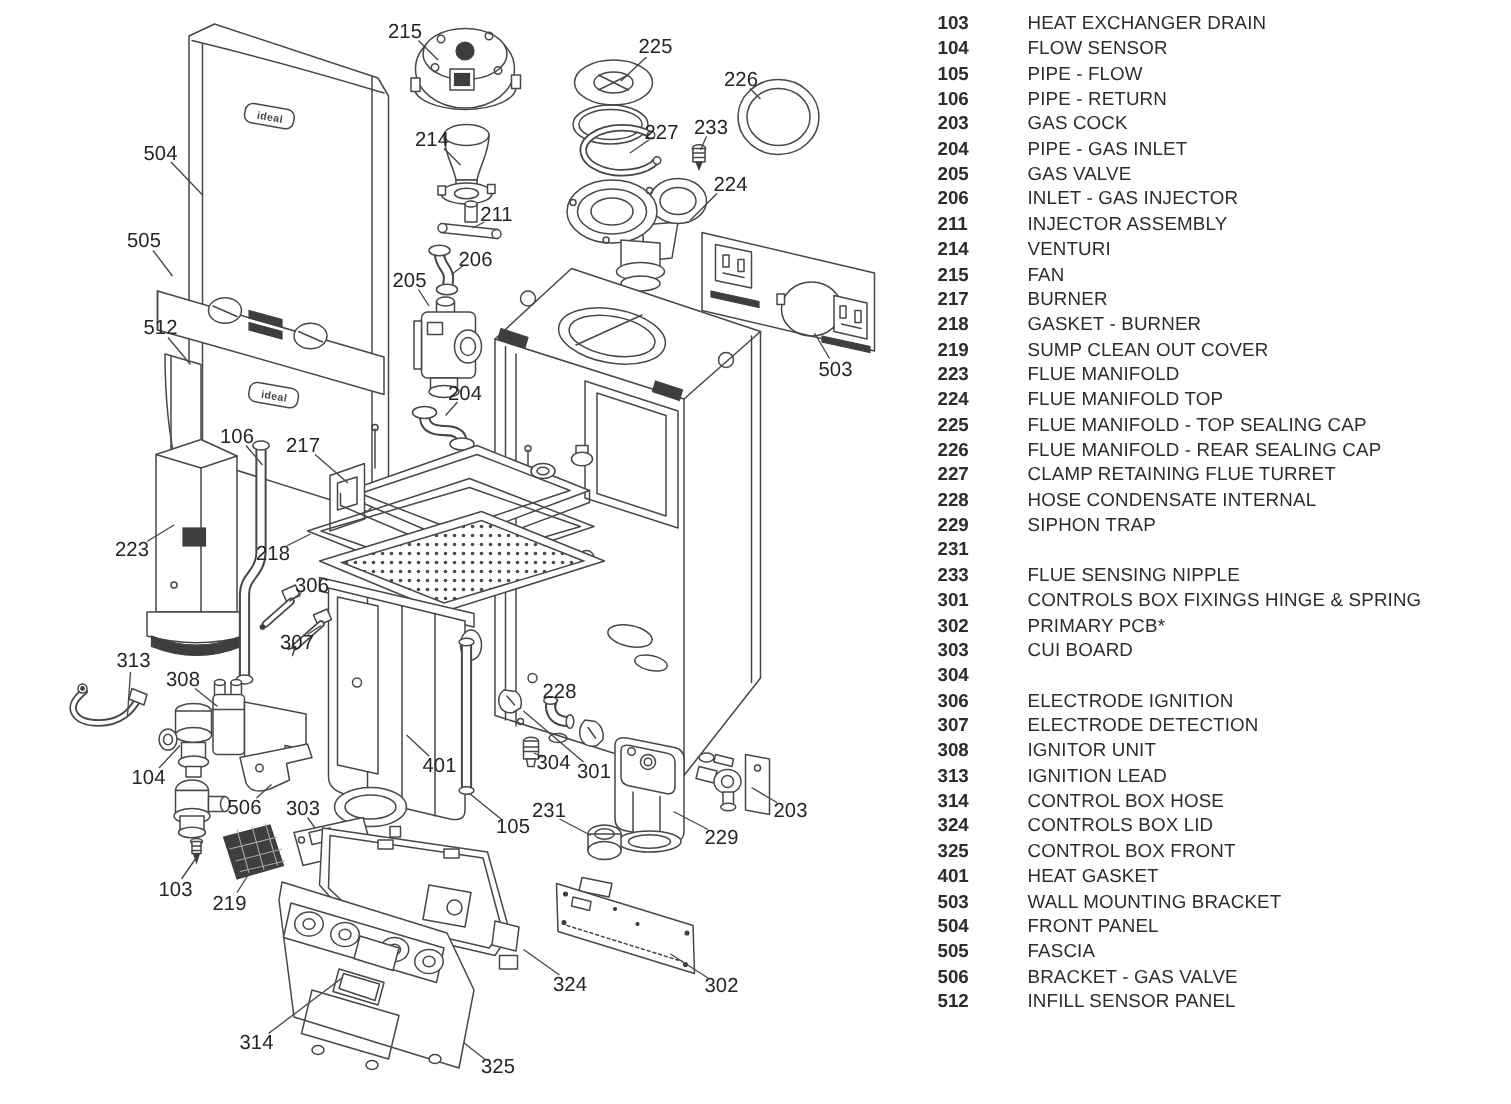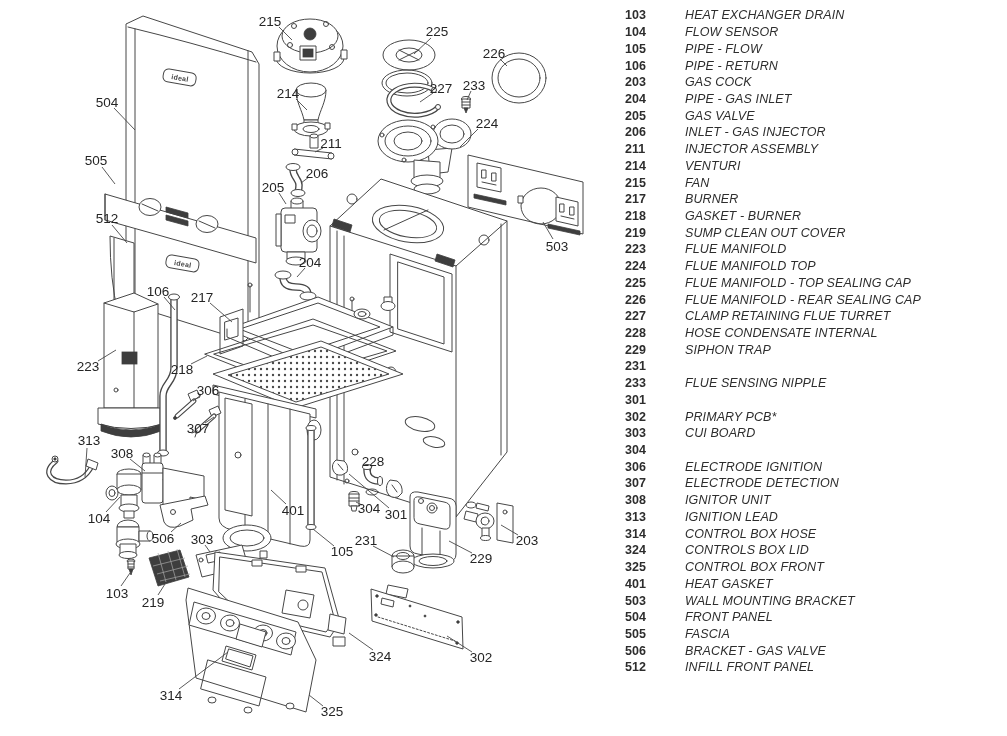--- a/index.html
+++ b/index.html
@@ -3,21 +3,21 @@
 <meta charset="utf-8">
 <style>
   html,body{margin:0;padding:0;background:#fff;}
   .page{position:relative;width:1007px;height:736px;background:#ffffff;
         font-family:"Liberation Sans",sans-serif;overflow:hidden;}
   .diagram-svg{position:absolute;left:0;top:0;}
   .parts-list{position:absolute;left:625px;top:7px;width:378px;}
   .plrow{display:flex;height:16.72px;align-items:center;font-size:12.5px;
          color:#2d2d2d;white-space:nowrap;}
   .plnum{width:60px;font-weight:bold;}
-  .pldesc{letter-spacing:0.1px;font-style:italic;}
+  .pldesc{letter-spacing:0.1px;}
   
   .ln{fill:none;stroke:#474747;stroke-width:1;stroke-linejoin:round;stroke-linecap:round;}
   .fw{fill:#ffffff;stroke:#474747;stroke-width:1;stroke-linejoin:round;}
   .dk{fill:#3e3e3e;stroke:#3e3e3e;stroke-width:0.8;}
   .po{fill:none;stroke:#474747;stroke-width:7.5;stroke-linecap:round;}
   .pi{fill:none;stroke:#ffffff;stroke-width:4.8;stroke-linecap:round;}
   .po2{fill:none;stroke:#474747;stroke-width:5;stroke-linecap:round;}
   .pi2{fill:none;stroke:#ffffff;stroke-width:2.6;stroke-linecap:round;}
   .leader{stroke:#474747;stroke-width:0.9;}
   .callout{font-size:13.5px;fill:#252525;text-anchor:middle;}
@@ -620,20 +620,21 @@
       </div>
       <div class="plrow">
         <span class="plnum">231</span>
       </div>
       <div class="plrow">
         <span class="plnum">233</span>
         <span class="pldesc">FLUE SENSING NIPPLE</span>
       </div>
       <div class="plrow">
         <span class="plnum">301</span>
+        <span class="pldesc">CONTROLS BOX FIXINGS HINGE &amp; SPRING</span>
       </div>
       <div class="plrow">
         <span class="plnum">302</span>
         <span class="pldesc">PRIMARY PCB*</span>
       </div>
       <div class="plrow">
         <span class="plnum">303</span>
         <span class="pldesc">CUI BOARD</span>
       </div>
       <div class="plrow">
@@ -682,16 +683,16 @@
       <div class="plrow">
         <span class="plnum">505</span>
         <span class="pldesc">FASCIA</span>
       </div>
       <div class="plrow">
         <span class="plnum">506</span>
         <span class="pldesc">BRACKET - GAS VALVE</span>
       </div>
       <div class="plrow">
         <span class="plnum">512</span>
-        <span class="pldesc">INFILL FRONT PANEL</span>
+        <span class="pldesc">INFILL SENSOR PANEL</span>
       </div>
     </div>
 </div>
 
 </body></html>

